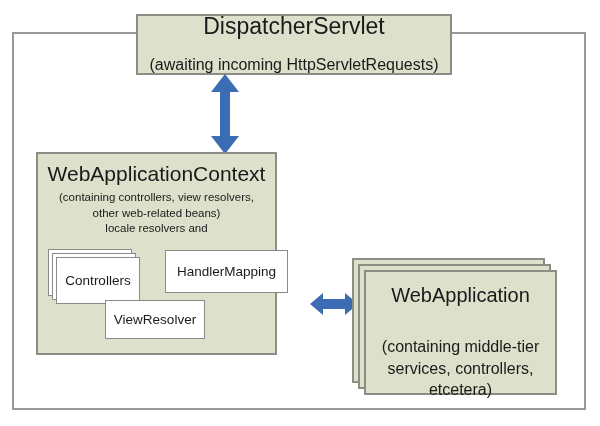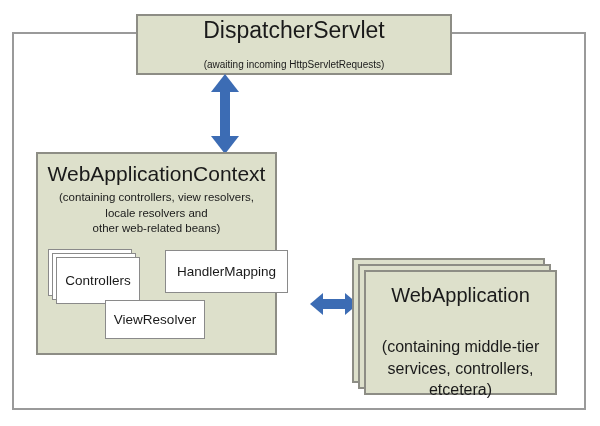--- a/index.html
+++ b/index.html
@@ -59,21 +59,21 @@
     justify-content: center;
   }
   .title-lg {
     font-size: 23px;
     color: #1a1a1a;
     line-height: 1.05;
     text-align: center;
     white-space: nowrap;
   }
   .sub-sm {
-    font-size: 10px;
+    font-size: 16px;
     color: #1a1a1a;
     line-height: 1.2;
     text-align: center;
     margin-top: 17px;
   }
 
   
   .wac {
     left: 36px;
     top: 152px;
@@ -177,22 +177,22 @@
         <polygon points="19,0 33,18 5,18"></polygon>
         <polygon points="19,80 33,62 5,62"></polygon>
       </g>
     </svg>
   </div>
 
   <div class="sage-box wac">
     <div class="wac-title">WebApplicationContext</div>
     <div class="wac-sub">
       <div>(containing controllers, view resolvers,</div>
+      <div>other web-related beans)</div>
       <div>locale resolvers and</div>
-      <div>other web-related beans)</div>
     </div>
   </div>
 
   <div class="stack-layer ctrl-l3"></div>
   <div class="stack-layer ctrl-l2"></div>
   <div class="white-box ctrl-front">
     <span class="inner-label">Controllers</span>
   </div>
 
   <div class="white-box handler">

